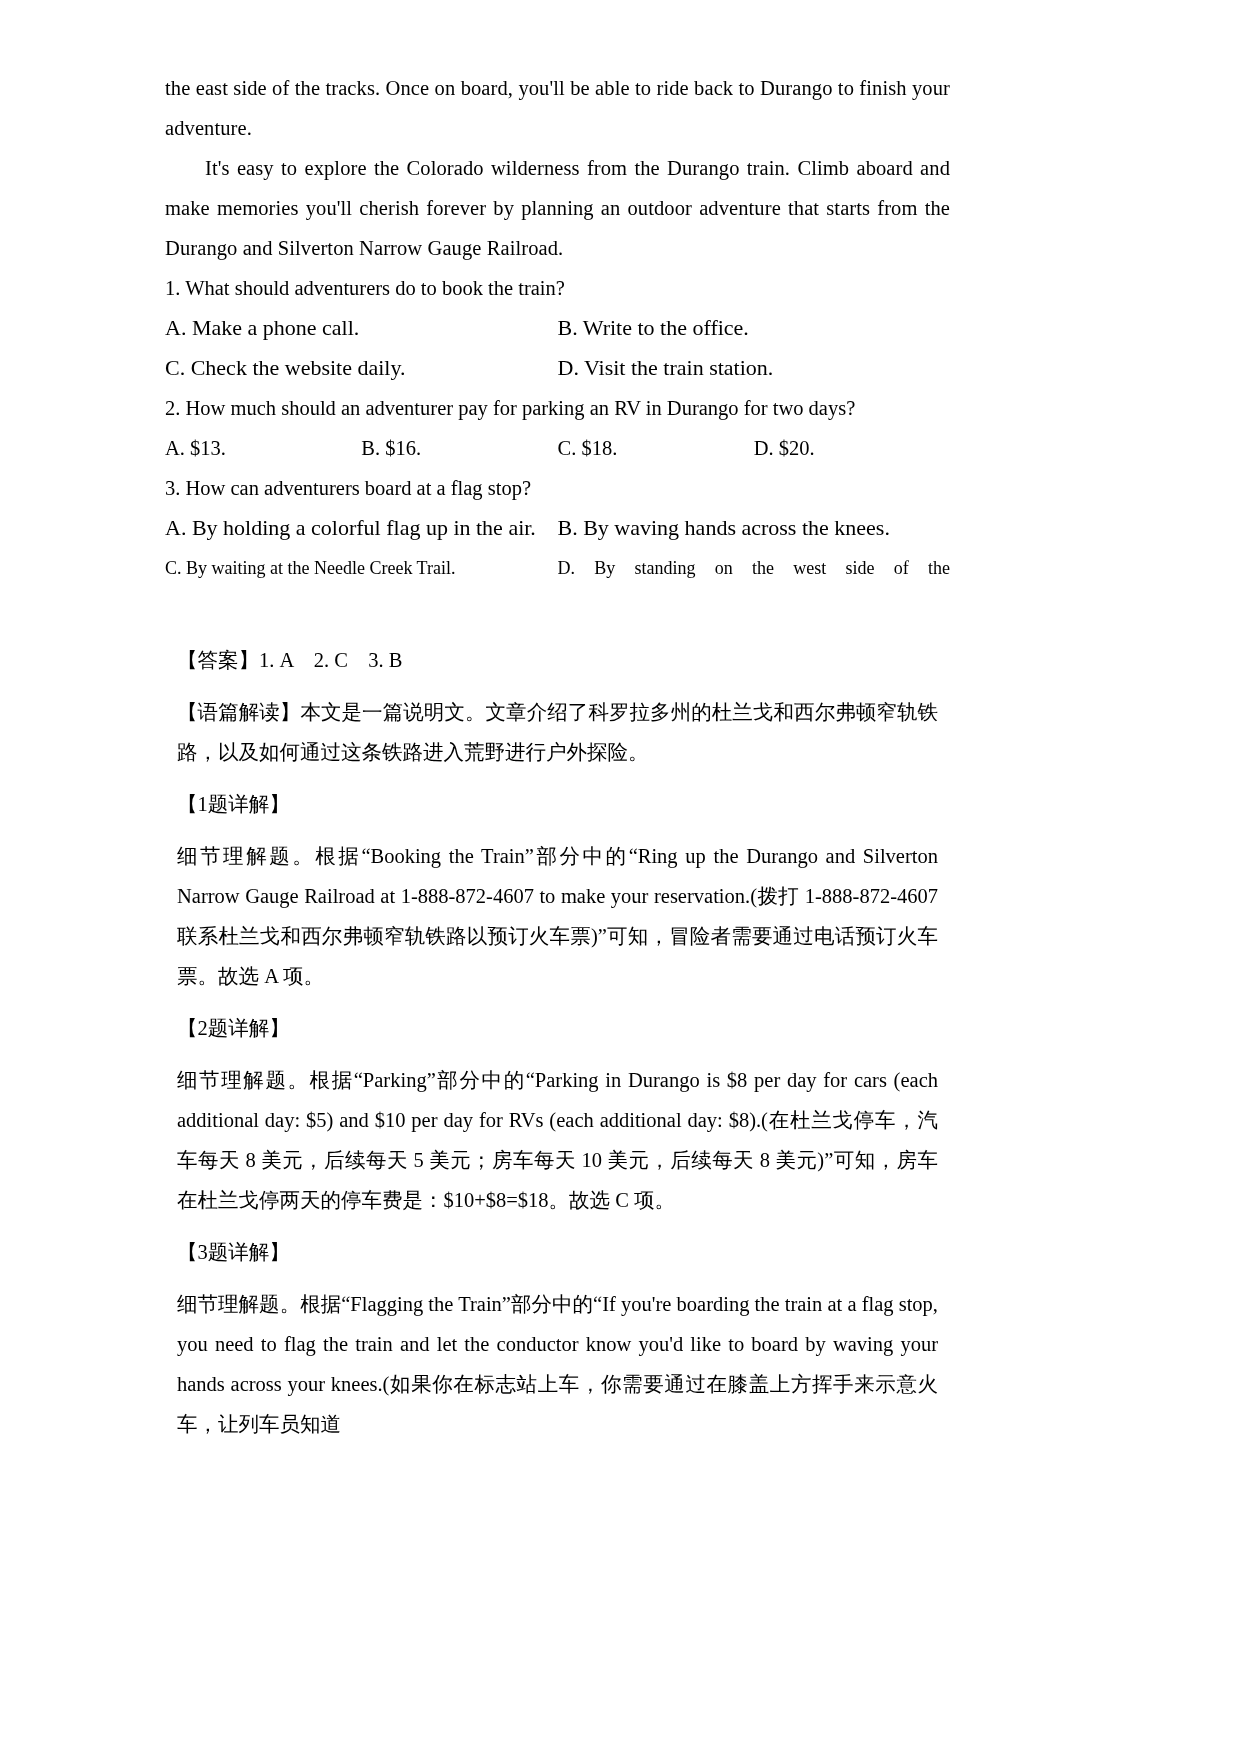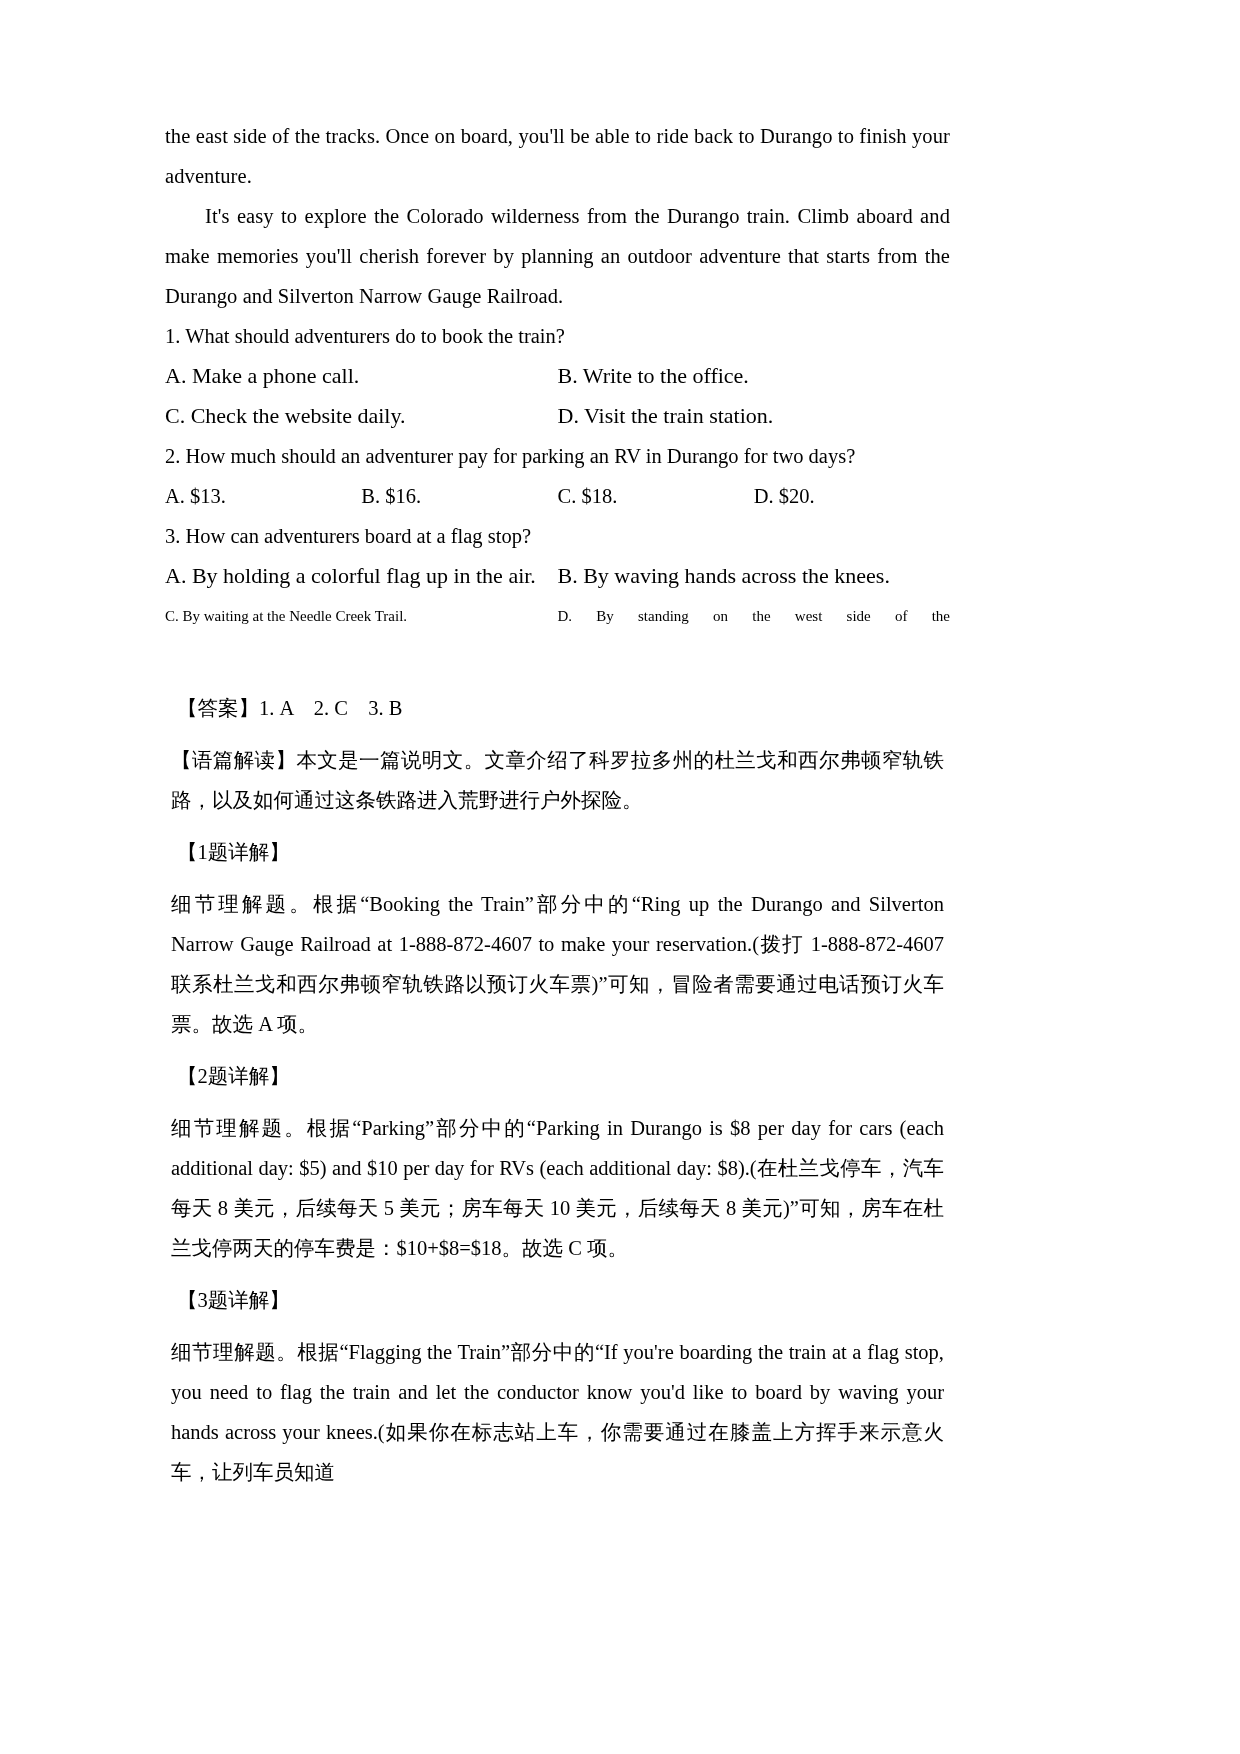--- a/index.html
+++ b/index.html
@@ -13,21 +13,21 @@
     font-family: "Liberation Serif", "DejaVu Serif", serif;
     color: #000000;
     overflow: hidden;
   }
   .page {
     position: relative;
     width: 1240px;
     height: 1754px;
     background: #ffffff;
     box-sizing: border-box;
-    padding: 116px 295px 0 165px;
+    padding: 68px 295px 0 165px;
   }
   .content {
     width: 785px;
   }
   
   p.para {
     margin: 0;
     font-size: 20.5px;
     line-height: 40px;
     text-align: justify;
@@ -63,21 +63,21 @@
   .opts4 .col {
     width: 25%;
     white-space: nowrap;
   }
   .opts4 .col.last {
     text-align: left;
   }
   
   .opts2just {
     display: flex;
-    font-size: 15px;
+    font-size: 18px;
     line-height: 40px;
   }
   .opts2just .col {
     width: 50%;
   }
   .opts2just .col.jt {
     text-align: justify;
     text-justify: inter-word;
   }
   .opts2just .col.jt > span {
@@ -87,21 +87,21 @@
   .stretch {
     text-align: justify;
   }
   .stretch::after {
     content: "";
     display: inline-block;
     width: 100%;
   }
   
   p.cn {
-    margin: 6px;
+    margin: 12px;
     font-size: 20.5px;
     line-height: 40px;
     text-align: justify;
     text-justify: inter-ideograph;
   }
   p.cn-line {
     margin: 12px;
     font-size: 20.5px;
     line-height: 40px;
     text-align: left;

